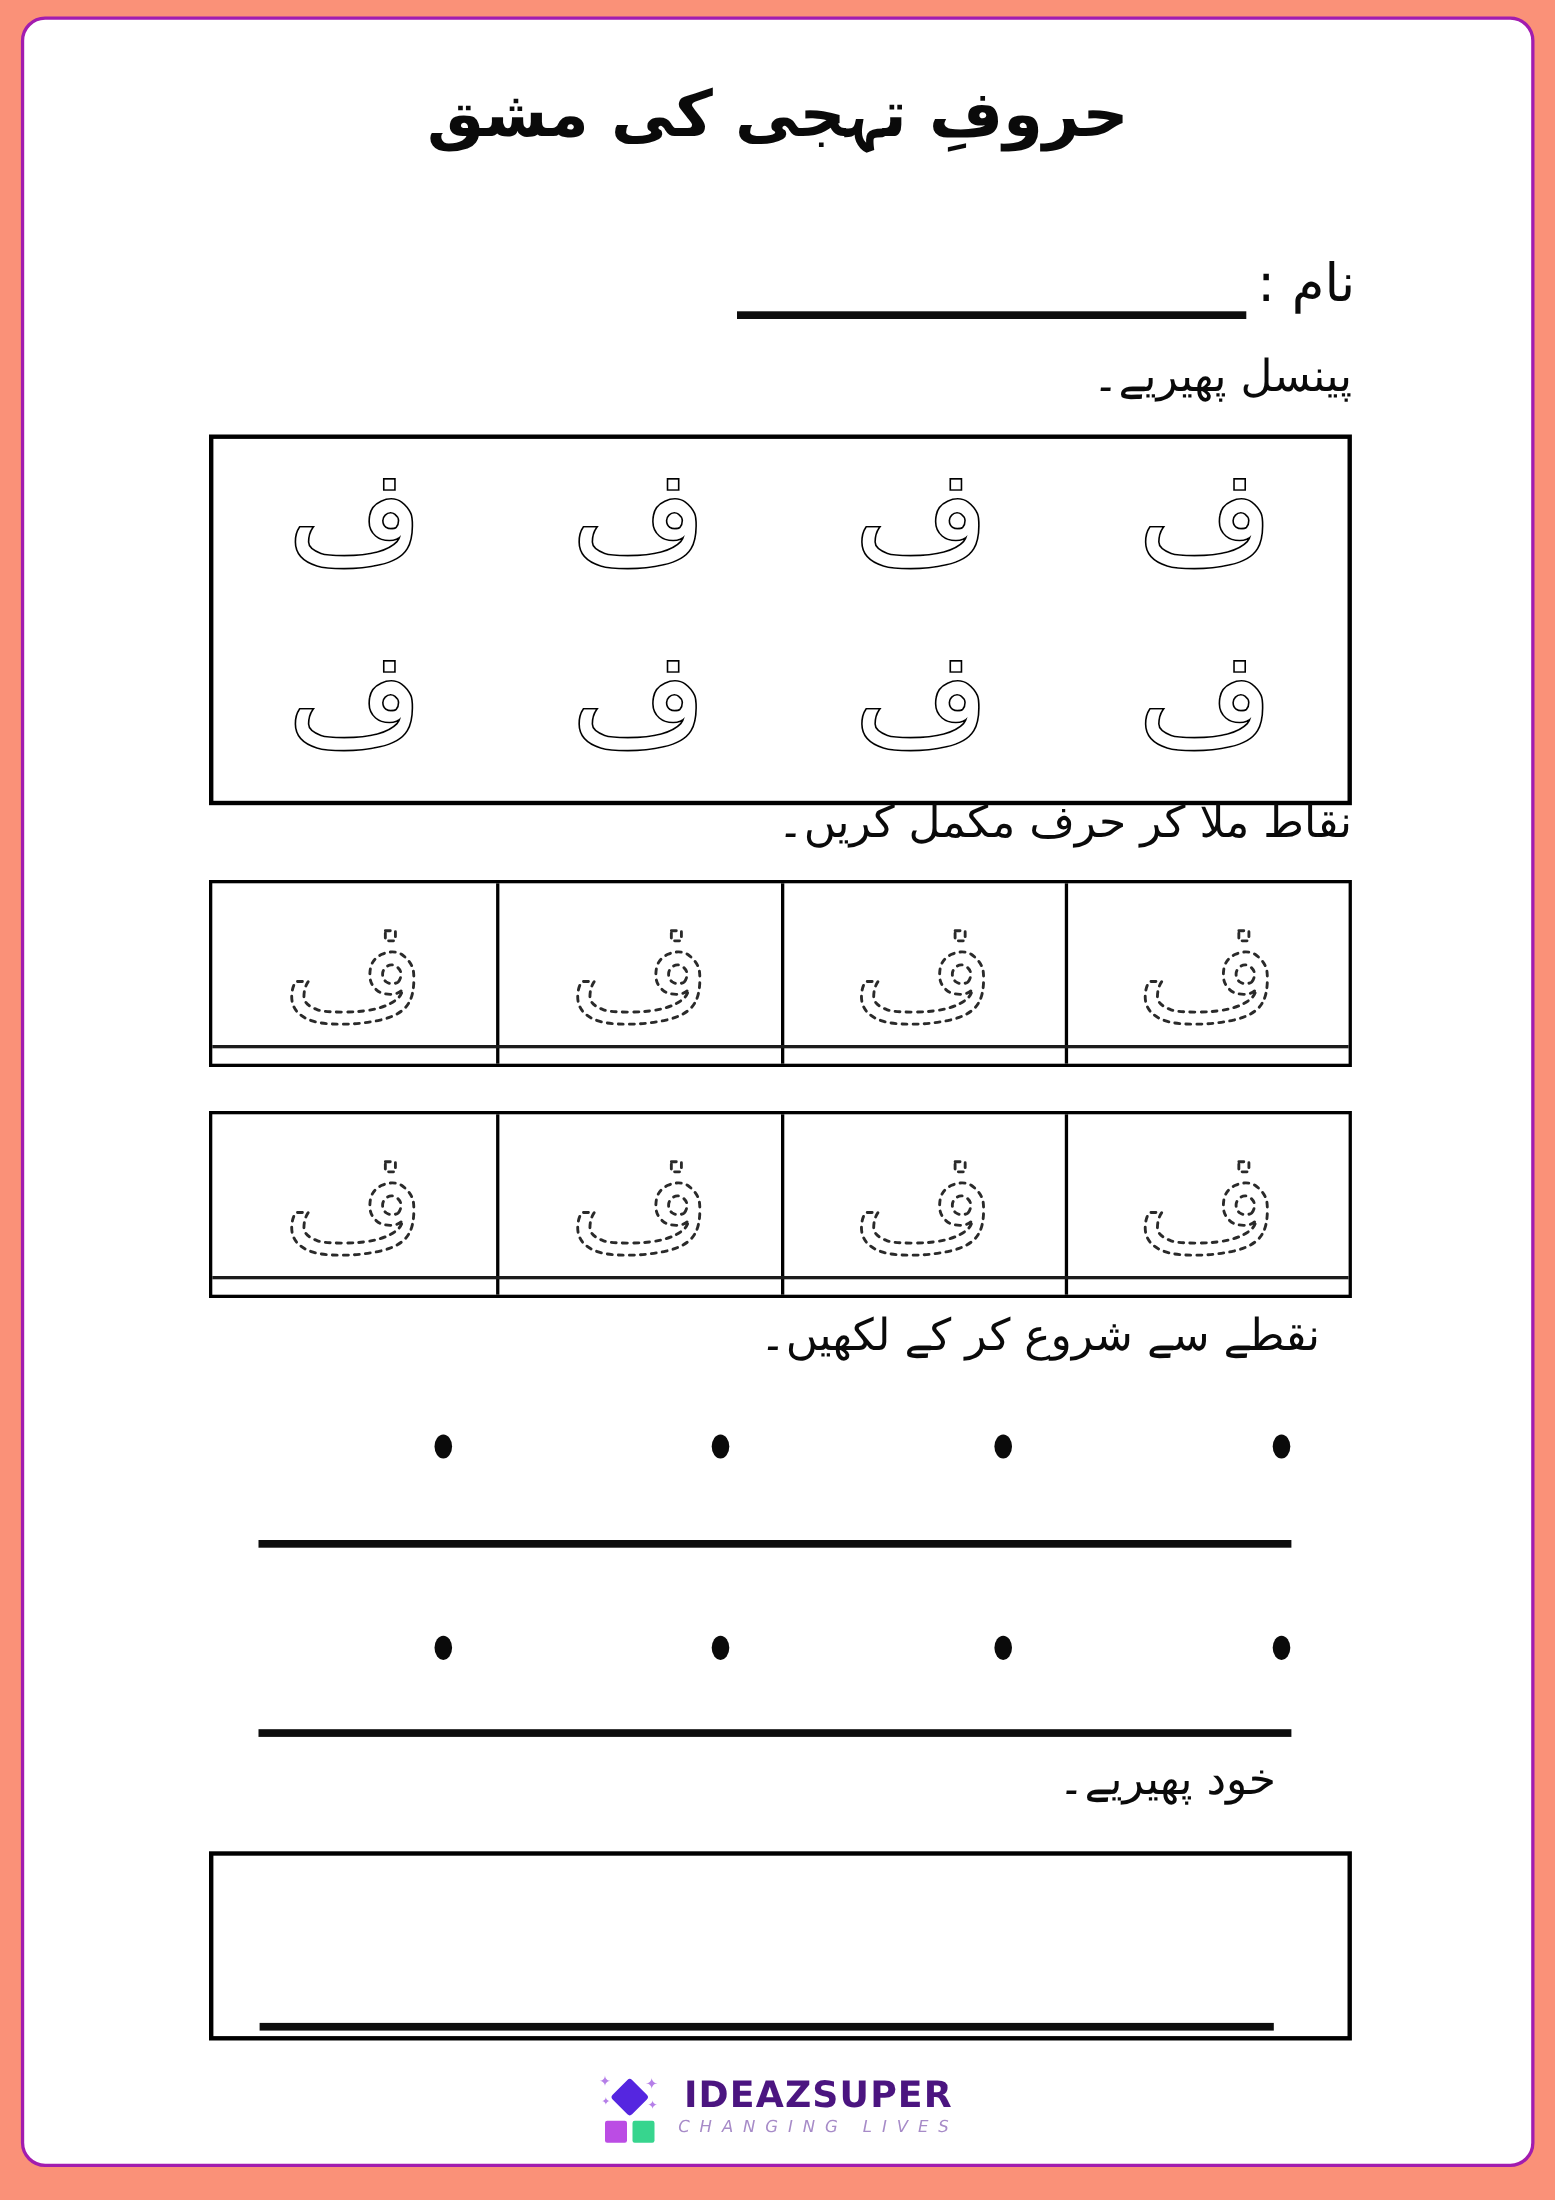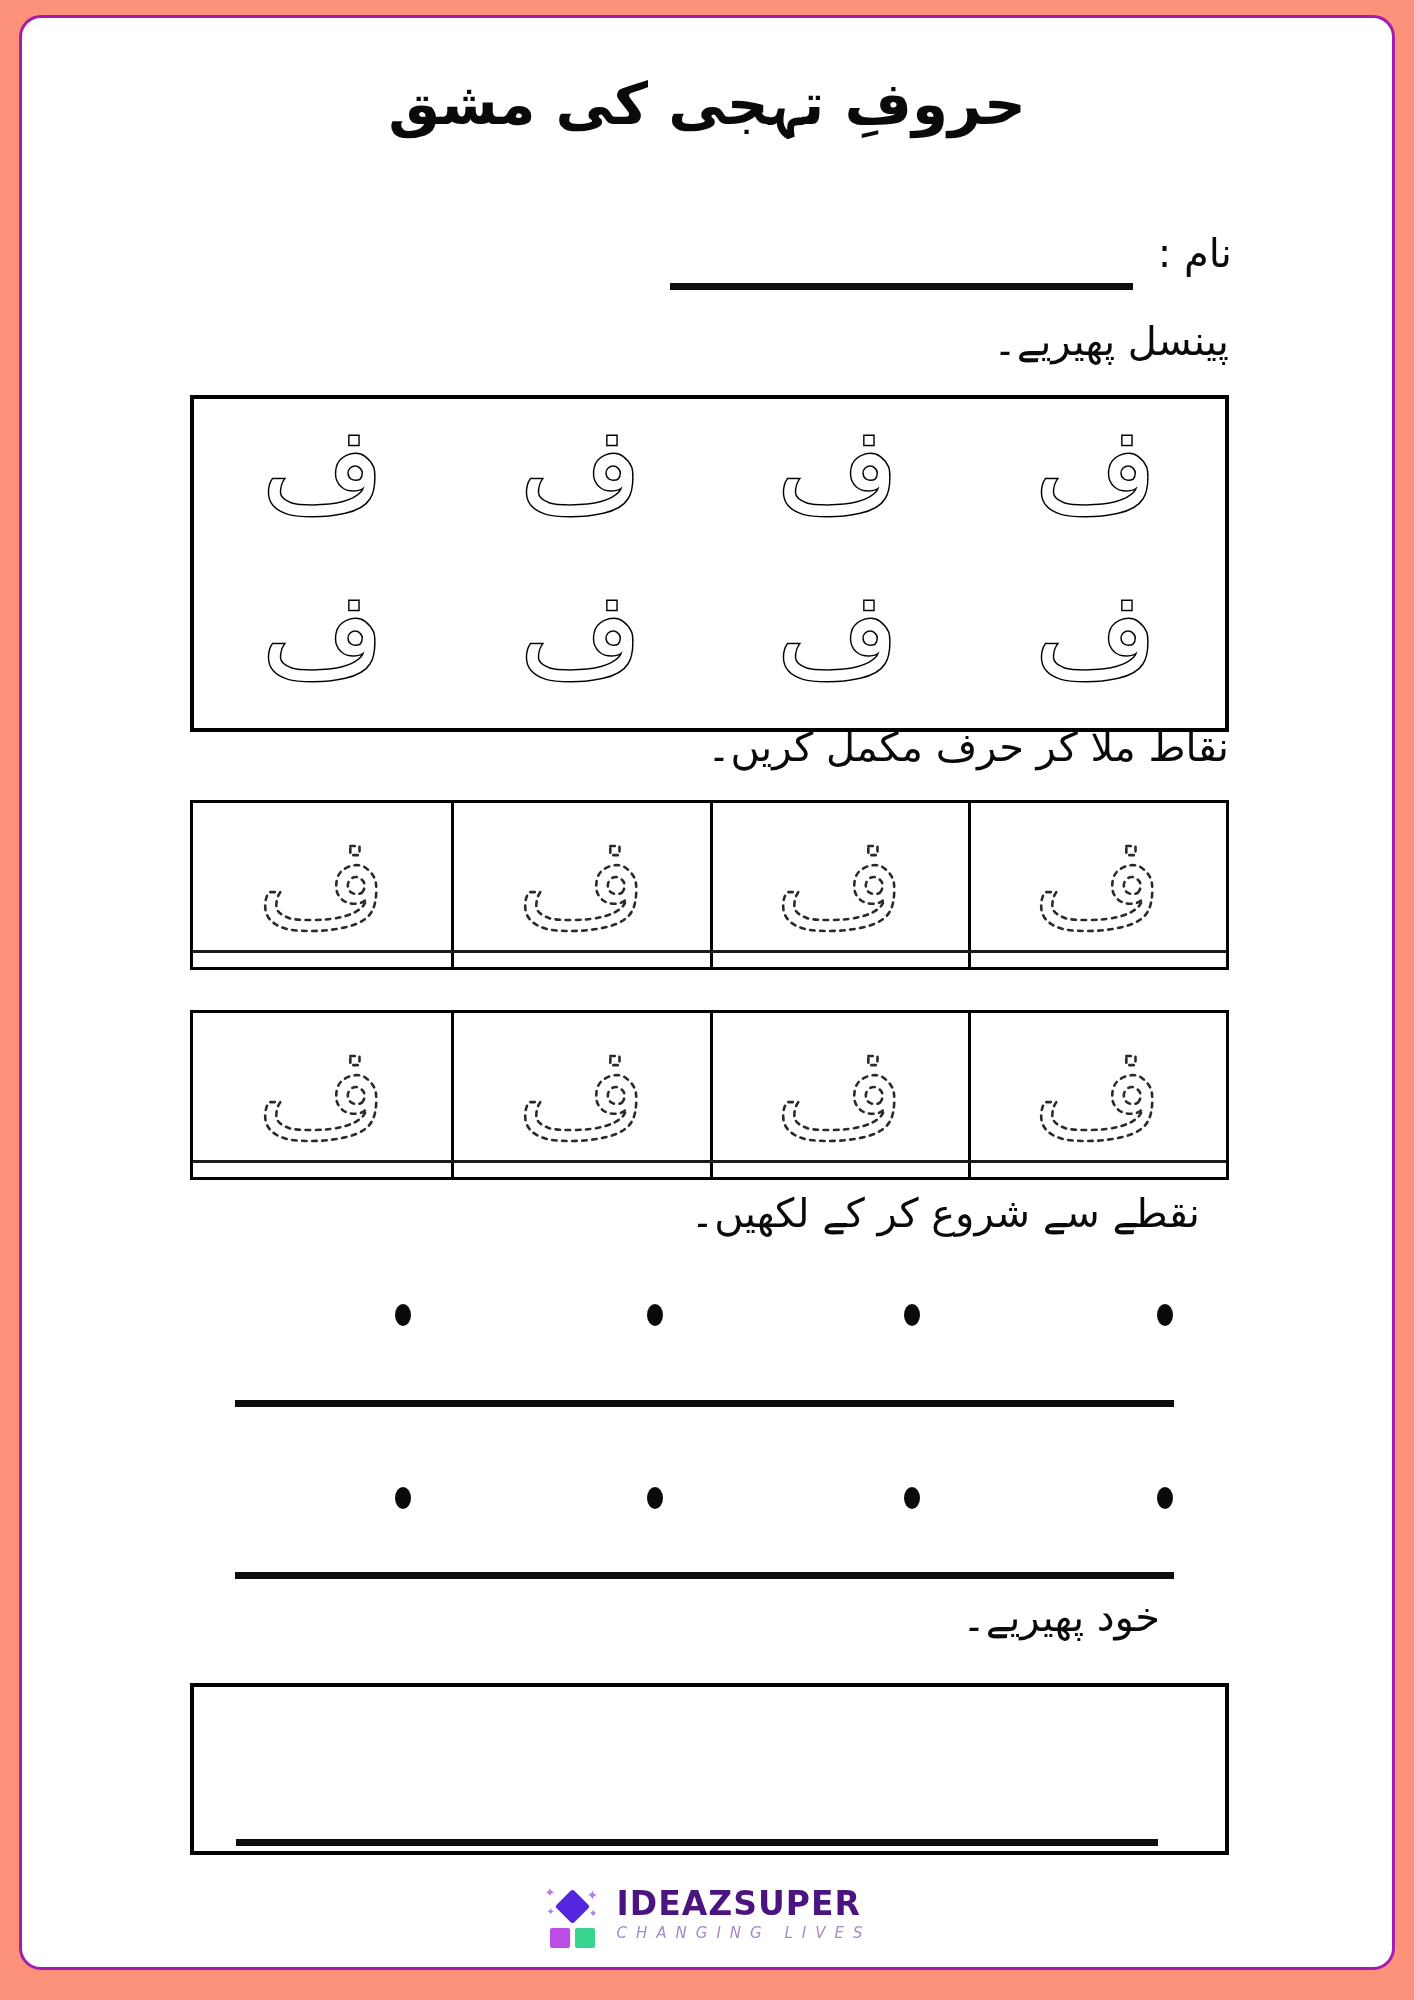--- a/index.html
+++ b/index.html
@@ -11,21 +11,21 @@
   .page{
     position:absolute;left:19px;top:15px;right:19px;bottom:30px;
     background:#fff;border:3px solid #a21caf;border-radius:22px;
   }
   .abs{position:absolute;}
   .urdu{direction:rtl;color:#0a0a0a;}
   .title{
     left:0;right:0;top:52px;text-align:center;
     font-size:58px;font-weight:bold;letter-spacing:1px;
   }
-  .name-row-label{top:212px;right:160px;font-size:40px;}
+  .name-row-label{top:212px;right:160px;font-size:48px;}
   .name-line{left:648px;top:265px;width:463px;height:7px;background:#0d0d0d;}
   .instr{font-size:40px;}
   .instr-trace{top:300px;right:163px;}
   .instr-connect{top:706px;right:163px;}
   .instr-startdot{top:1172px;right:192px;}
   .instr-self{top:1576px;right:232px;}
 
   .trace-box{
     left:168px;top:377px;width:1039px;height:337px;
     border:4px solid #000;box-sizing:border-box;
@@ -85,21 +85,21 @@
     background:#5526E0;transform:rotate(45deg);border-radius:3px;
   }
   .logo-sq{position:absolute;width:20px;height:20px;bottom:0;border-radius:2px;}
   .sq-magenta{left:7px;background:#BB4CE4;}
   .sq-green{left:32px;background:#37D58E;}
   .star{position:absolute;color:#B57FE8;line-height:1;}
   .star-1{left:2px;top:0;font-size:13px;}
   .star-2{left:44px;top:2px;font-size:14px;}
   .star-3{left:4px;top:21px;font-size:10px;}
   .star-4{left:46px;top:22px;font-size:11px;}
-  .logo-text{display:flex;flex-direction:column;}
+  .logo-text{display:flex;flex-direction:column;align-items:center;}
   .brand{
     font-family:"DejaVu Sans",sans-serif;font-weight:bold;
     font-size:33px;line-height:1.1;color:#4B1580;letter-spacing:1px;
   }
   .tagline{
     font-family:"DejaVu Sans",sans-serif;font-size:15px;
     color:#A78BC8;letter-spacing:9px;margin-top:2px;font-style:italic;
   }
 </style>
 </head>

